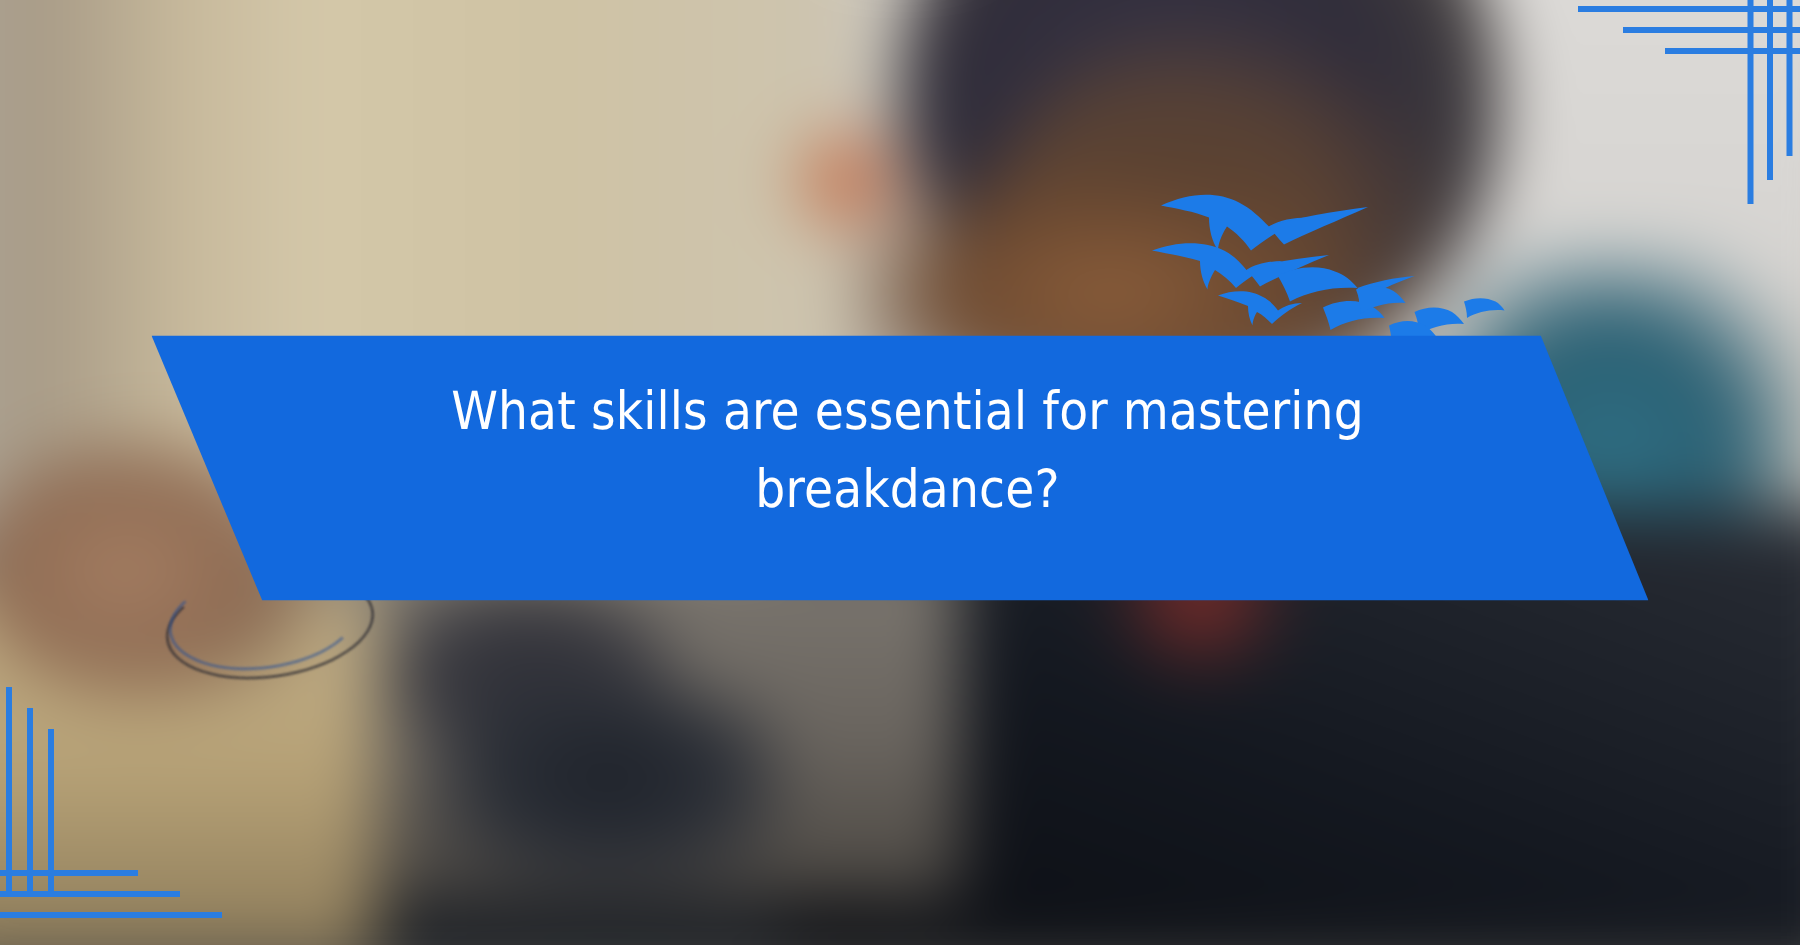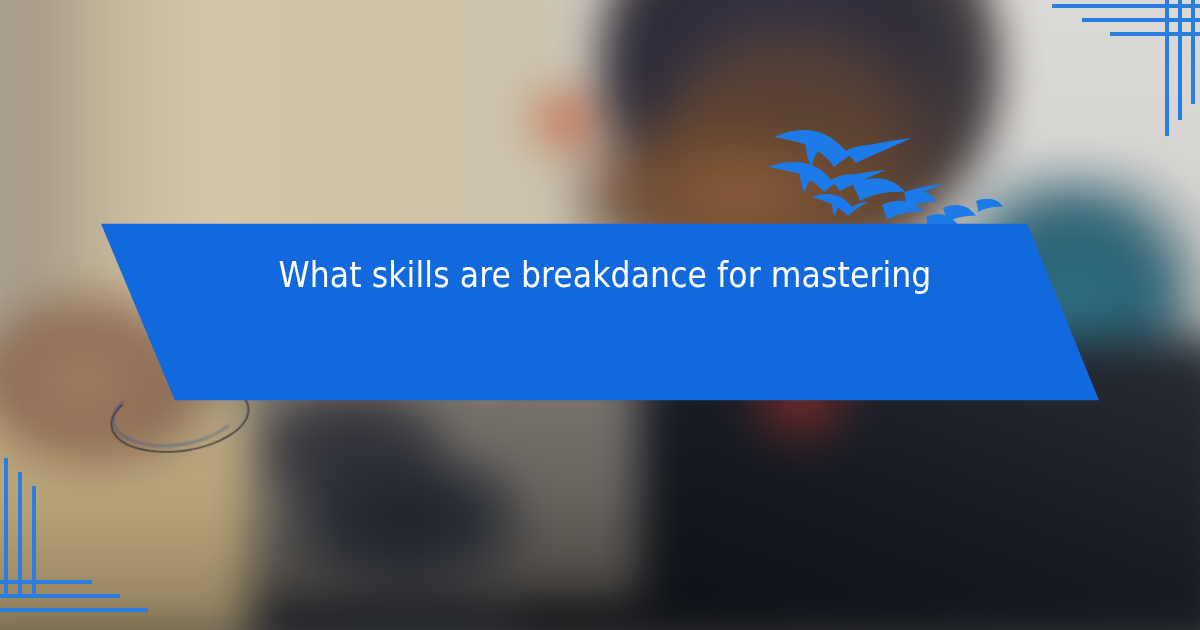--- a/index.html
+++ b/index.html
@@ -254,17 +254,18 @@
     <span style="left:18px; top:17px; width:4px; height:126px;"></span>
     <span style="left:32px; top:31px; width:4px; height:112px;"></span>
     <span style="left:0;  top:125px; width:92px;  height:4px;"></span>
     <span style="left:0;  top:139px; width:120px; height:4px;"></span>
     <span style="left:0;  top:153px; width:148px; height:4px;"></span>
   </div>
 
   <div class="banner">
     <div class="banner-shape"></div>
     <div class="banner-text">
-      <span class="ln">What skills are breakdance for mastering</span>
+      <span class="ln">What skills are essential for mastering</span>
+      <span class="ln">breakdance?</span>
     </div>
   </div>
 
 </div>
 
 </body></html>

